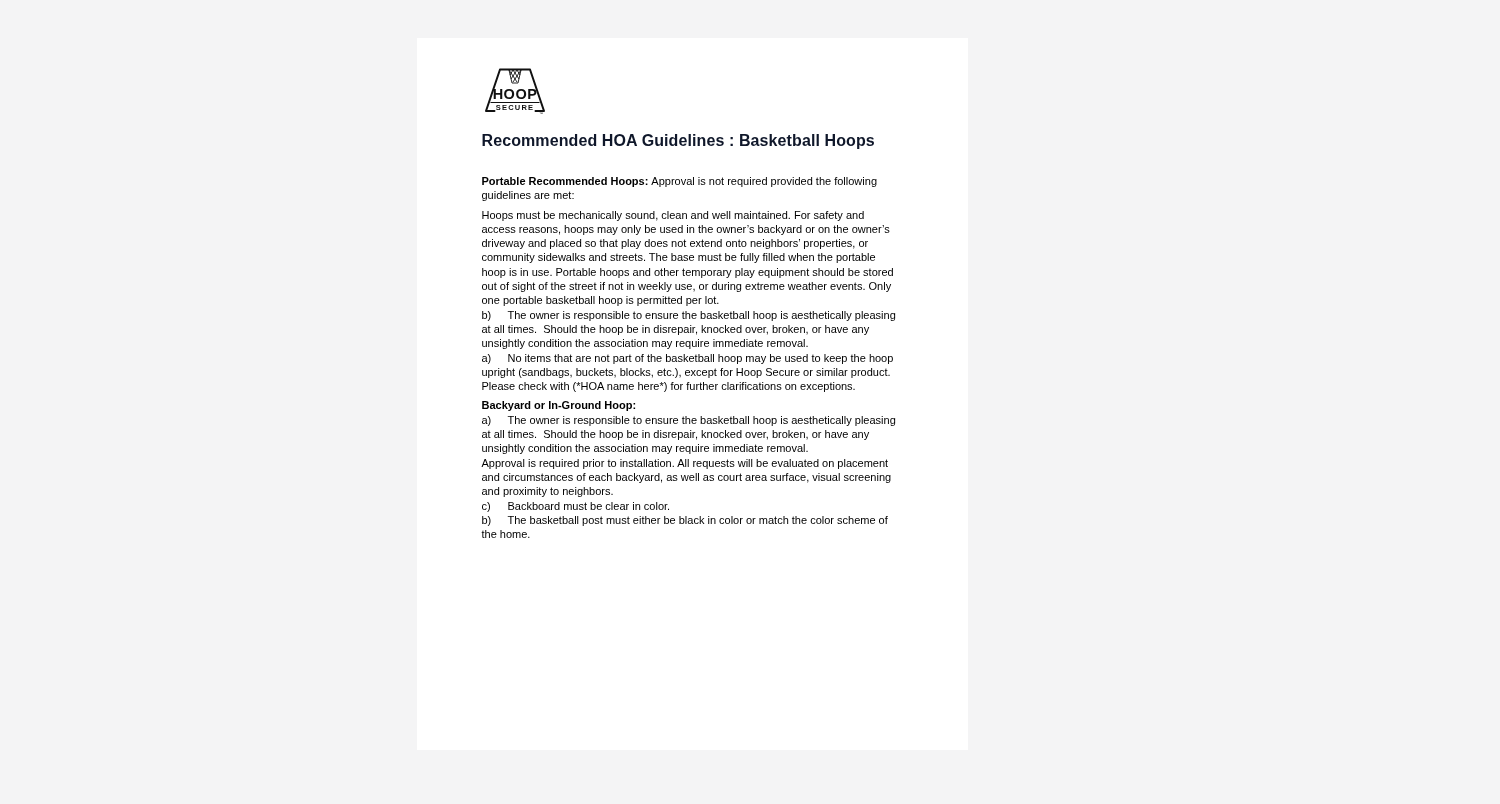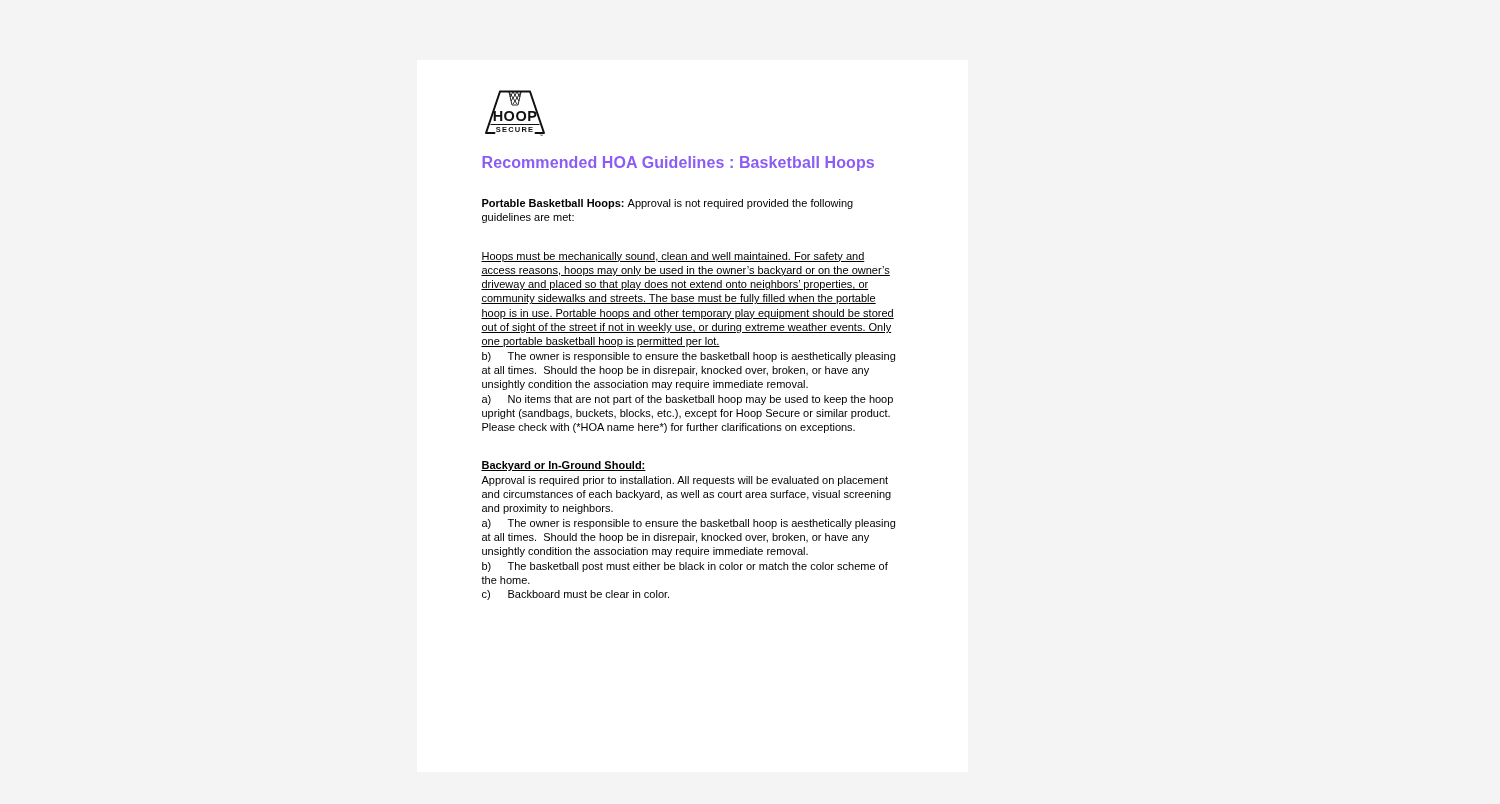--- a/index.html
+++ b/index.html
@@ -5,43 +5,43 @@
   html, body { margin: 0; padding: 0; }
   body {
     width: 1500px; height: 804px;
     background: #f4f4f5;
     font-family: "Liberation Sans", "DejaVu Sans", sans-serif;
   }
   .canvas {
     width: 1384px; height: 804px;
     background: #f4f4f5;
     box-sizing: border-box;
-    padding-top: 60px;
+    padding-top: 38px;
   }
   .page {
     width: 551px; height: 712px;
     background: #ffffff;
     margin: 0 auto;
     box-sizing: border-box;
     padding: 29px 66px 0 65px;
     color: #000000;
   }
   .doc { font-size: 11px; line-height: 14.3px; }
   .logo-wrap { width: 66px; height: 48px; }
   .logo-wrap svg { display: block; }
   h1.doc-title {
     font-size: 16px; line-height: 19px;
     font-weight: bold;
-    color: #8b5cf6;
+    color: #0f172a;
     margin: 16px 0 0 0;
     letter-spacing: 0.1px;
   }
   p, h2 { margin: 0; padding: 0; }
   h2.sub-heading { font-size: 11px; line-height: 14.3px; font-weight: bold; }
-  .gap { margin-top: 24px; text-decoration: underline; }
+  .gap { margin-top: 5px; }
   .gap-lg { margin-top: 24px; }
   strong.lead { margin-right: 3px; }
   .li-marker { display: inline-block; width: 26px; }
 </style>
 </head>
 <body>
 
 <div class="canvas">
   <div class="page doc">
 
@@ -56,29 +56,29 @@
                  M27 3 L35 15 M31 3 L37 12 M35 3 L38 8
                  M39 3 L31 15 M35 3 L29 12 M31 3 L28 8" stroke="#111111" stroke-width="0.9" fill="none"></path>
         <text x="33" y="32" text-anchor="middle" font-family="Liberation Sans, sans-serif" font-size="14.5" font-weight="bold" letter-spacing="0.5" fill="#111111">HOOP</text>
         <text x="33" y="43" text-anchor="middle" font-family="Liberation Sans, sans-serif" font-size="7.5" font-weight="bold" letter-spacing="1.2" fill="#111111">SECURE</text>
         <text x="59" y="47.5" text-anchor="middle" font-family="Liberation Sans, sans-serif" font-size="4" fill="#111111">™</text>
       </svg>
     </div>
 
     <h1 class="doc-title">Recommended HOA Guidelines : Basketball Hoops</h1>
 
-    <p class="gap-lg"><strong class="lead">Portable Basketball Hoops:</strong><span>Approval is not required provided the following guidelines are met:</span></p>
+    <p class="gap-lg"><strong class="lead">Portable Recommended Hoops:</strong><span>Approval is not required provided the following guidelines are met:</span></p>
 
     <p class="gap">Hoops must be mechanically sound, clean and well maintained. For safety and access reasons, hoops may only be used in the owner’s backyard or on the owner’s driveway and placed so that play does not extend onto neighbors’ properties, or community sidewalks and streets. The base must be fully filled when the portable hoop is in use. Portable hoops and other temporary play equipment should be stored out of sight of the street if not in weekly use, or during extreme weather events. Only one portable basketball hoop is permitted per lot.</p>
 
     <p><span class="li-marker">b)</span><span>The owner is responsible to ensure the basketball hoop is aesthetically pleasing at all times.&nbsp; Should the hoop be in disrepair, knocked over, broken, or have any unsightly condition the association may require immediate removal.</span></p>
     <p><span class="li-marker">a)</span><span>No items that are not part of the basketball hoop may be used to keep the hoop upright (sandbags, buckets, blocks, etc.), except for Hoop Secure or similar product. Please check with (*HOA name here*) for further clarifications on exceptions.</span></p>
 
-    <h2 class="sub-heading gap">Backyard or In-Ground Should:</h2>
+    <h2 class="sub-heading gap">Backyard or In-Ground Hoop:</h2>
+    <p><span class="li-marker">a)</span><span>The owner is responsible to ensure the basketball hoop is aesthetically pleasing at all times.&nbsp; Should the hoop be in disrepair, knocked over, broken, or have any unsightly condition the association may require immediate removal.</span></p>
+
     <p>Approval is required prior to installation. All requests will be evaluated on placement and circumstances of each backyard, as well as court area surface, visual screening and proximity to neighbors.</p>
-
-    <p><span class="li-marker">a)</span><span>The owner is responsible to ensure the basketball hoop is aesthetically pleasing at all times.&nbsp; Should the hoop be in disrepair, knocked over, broken, or have any unsightly condition the association may require immediate removal.</span></p>
+    <p><span class="li-marker">c)</span><span>Backboard must be clear in color.</span></p>
     <p><span class="li-marker">b)</span><span>The basketball post must either be black in color or match the color scheme of the home.</span></p>
-    <p><span class="li-marker">c)</span><span>Backboard must be clear in color.</span></p>
 
 
   </div>
 </div>
 
 </body></html>

